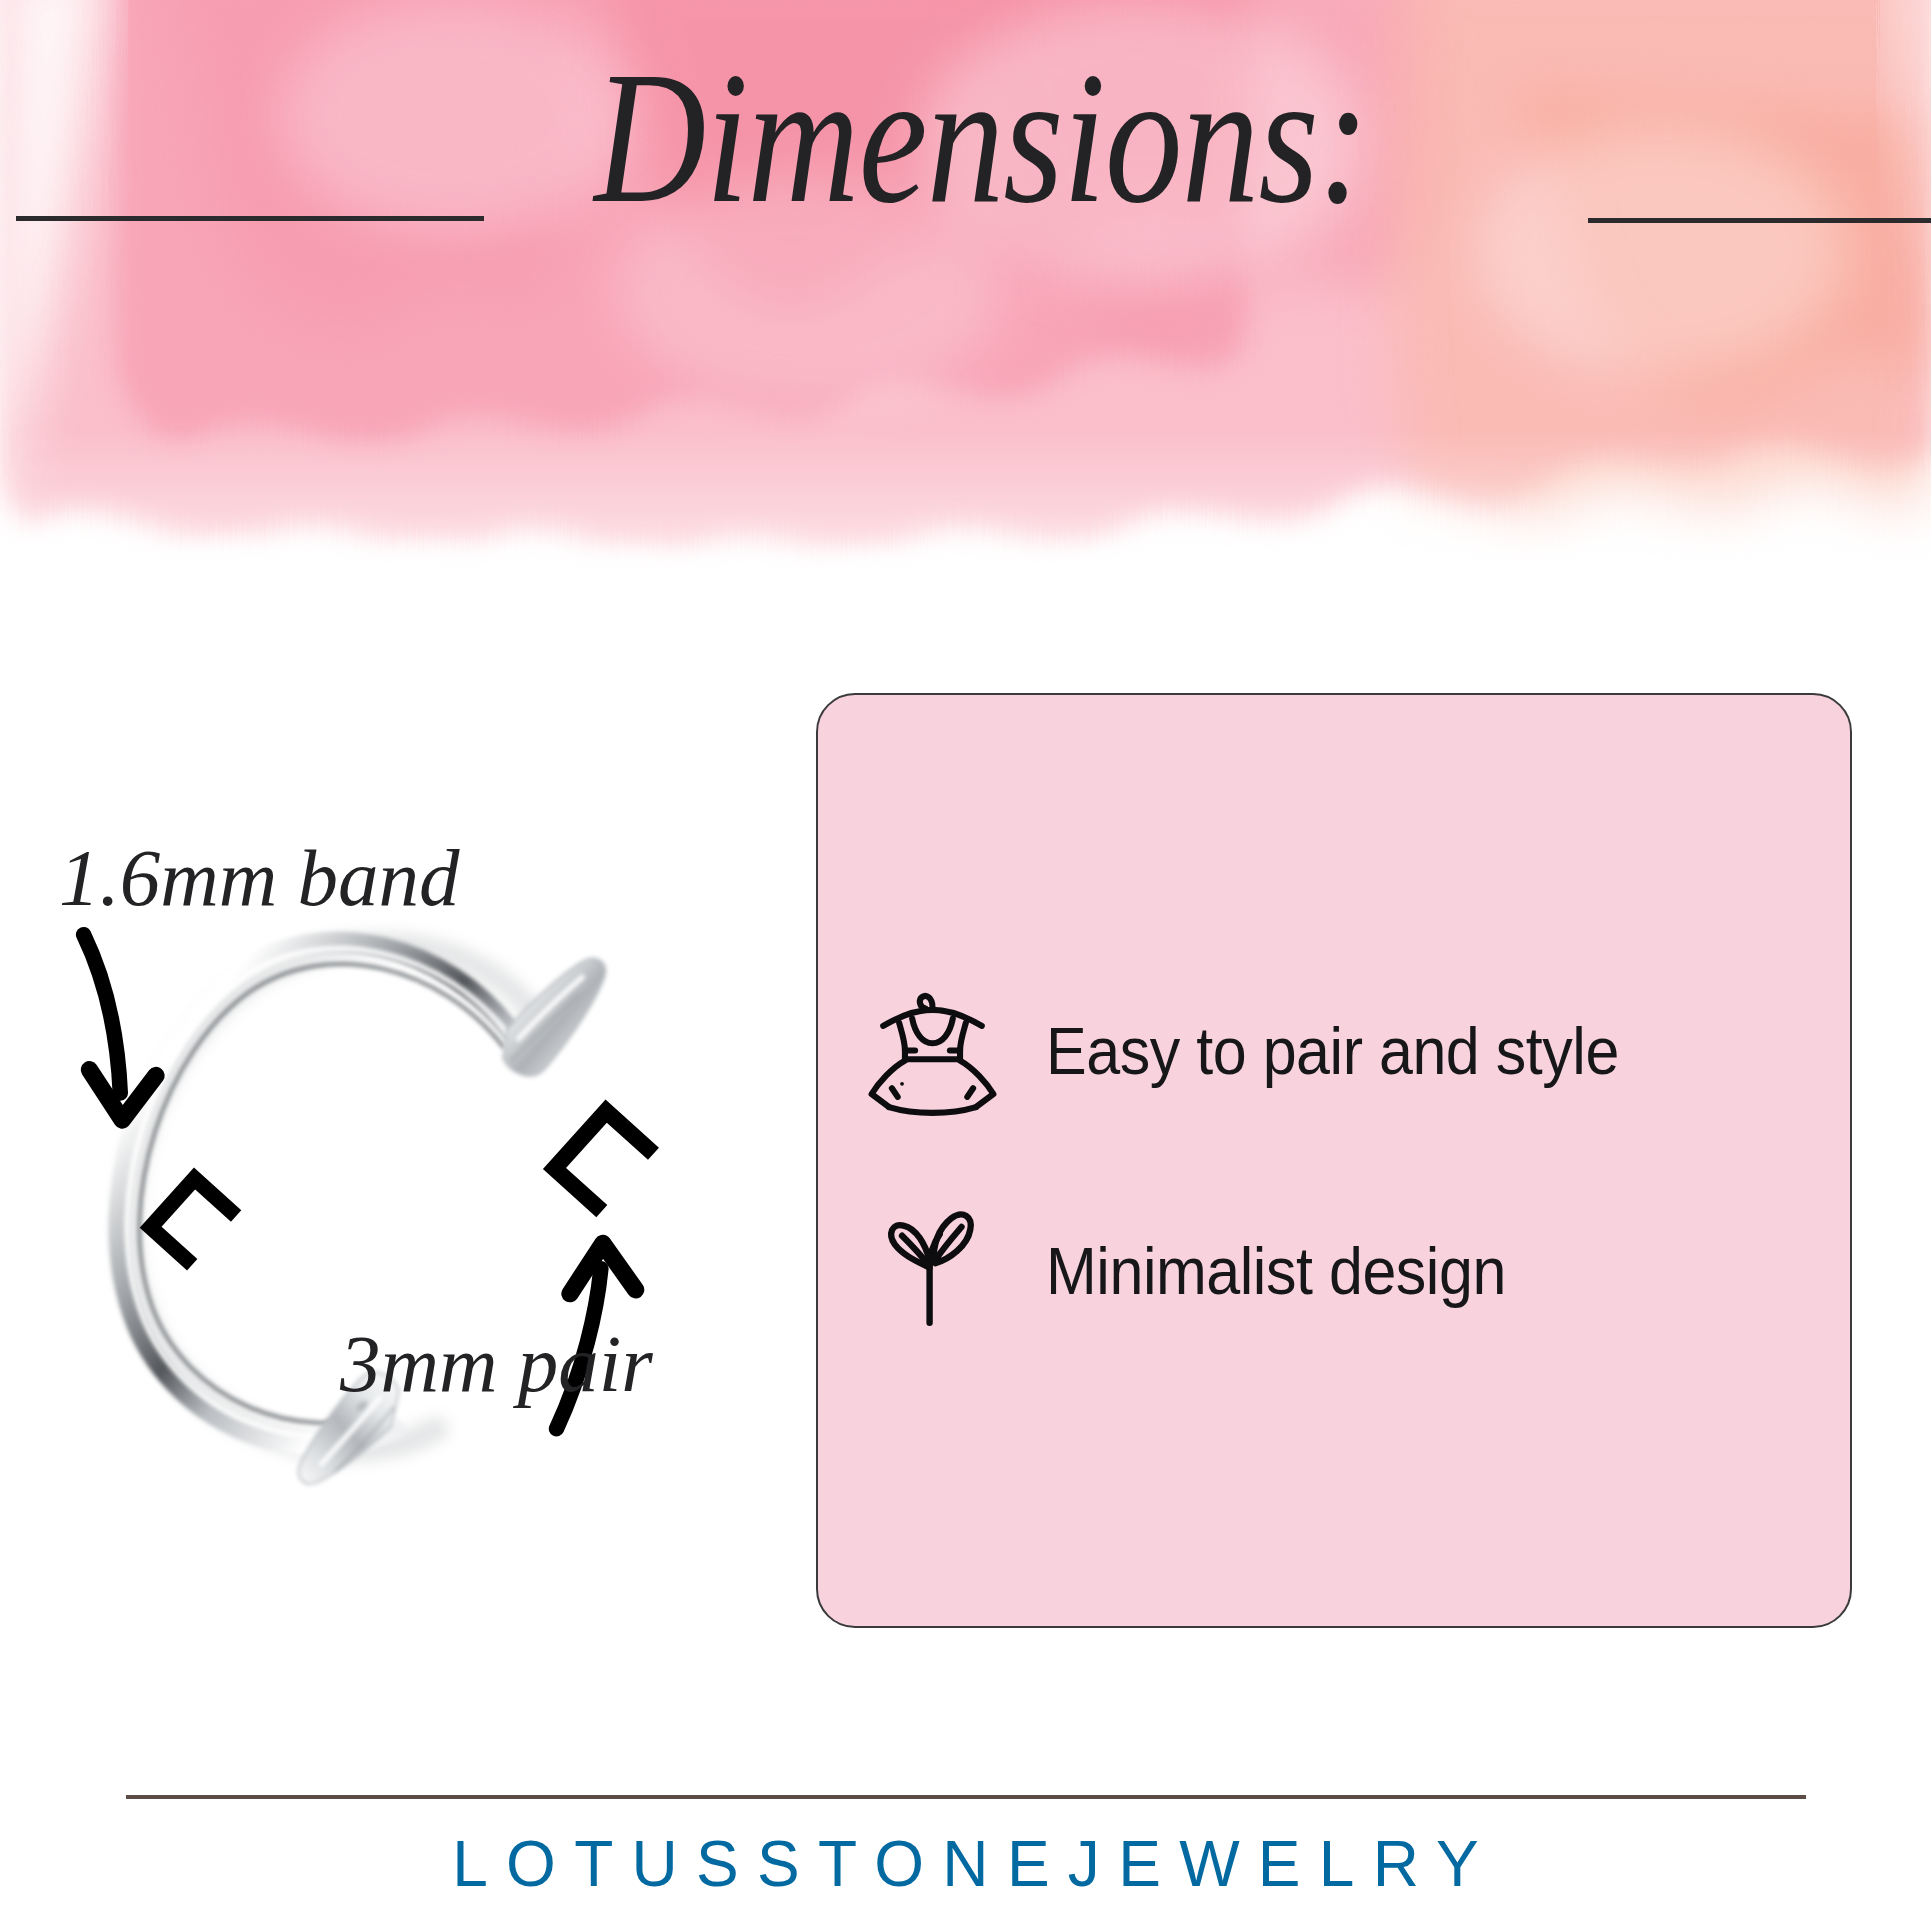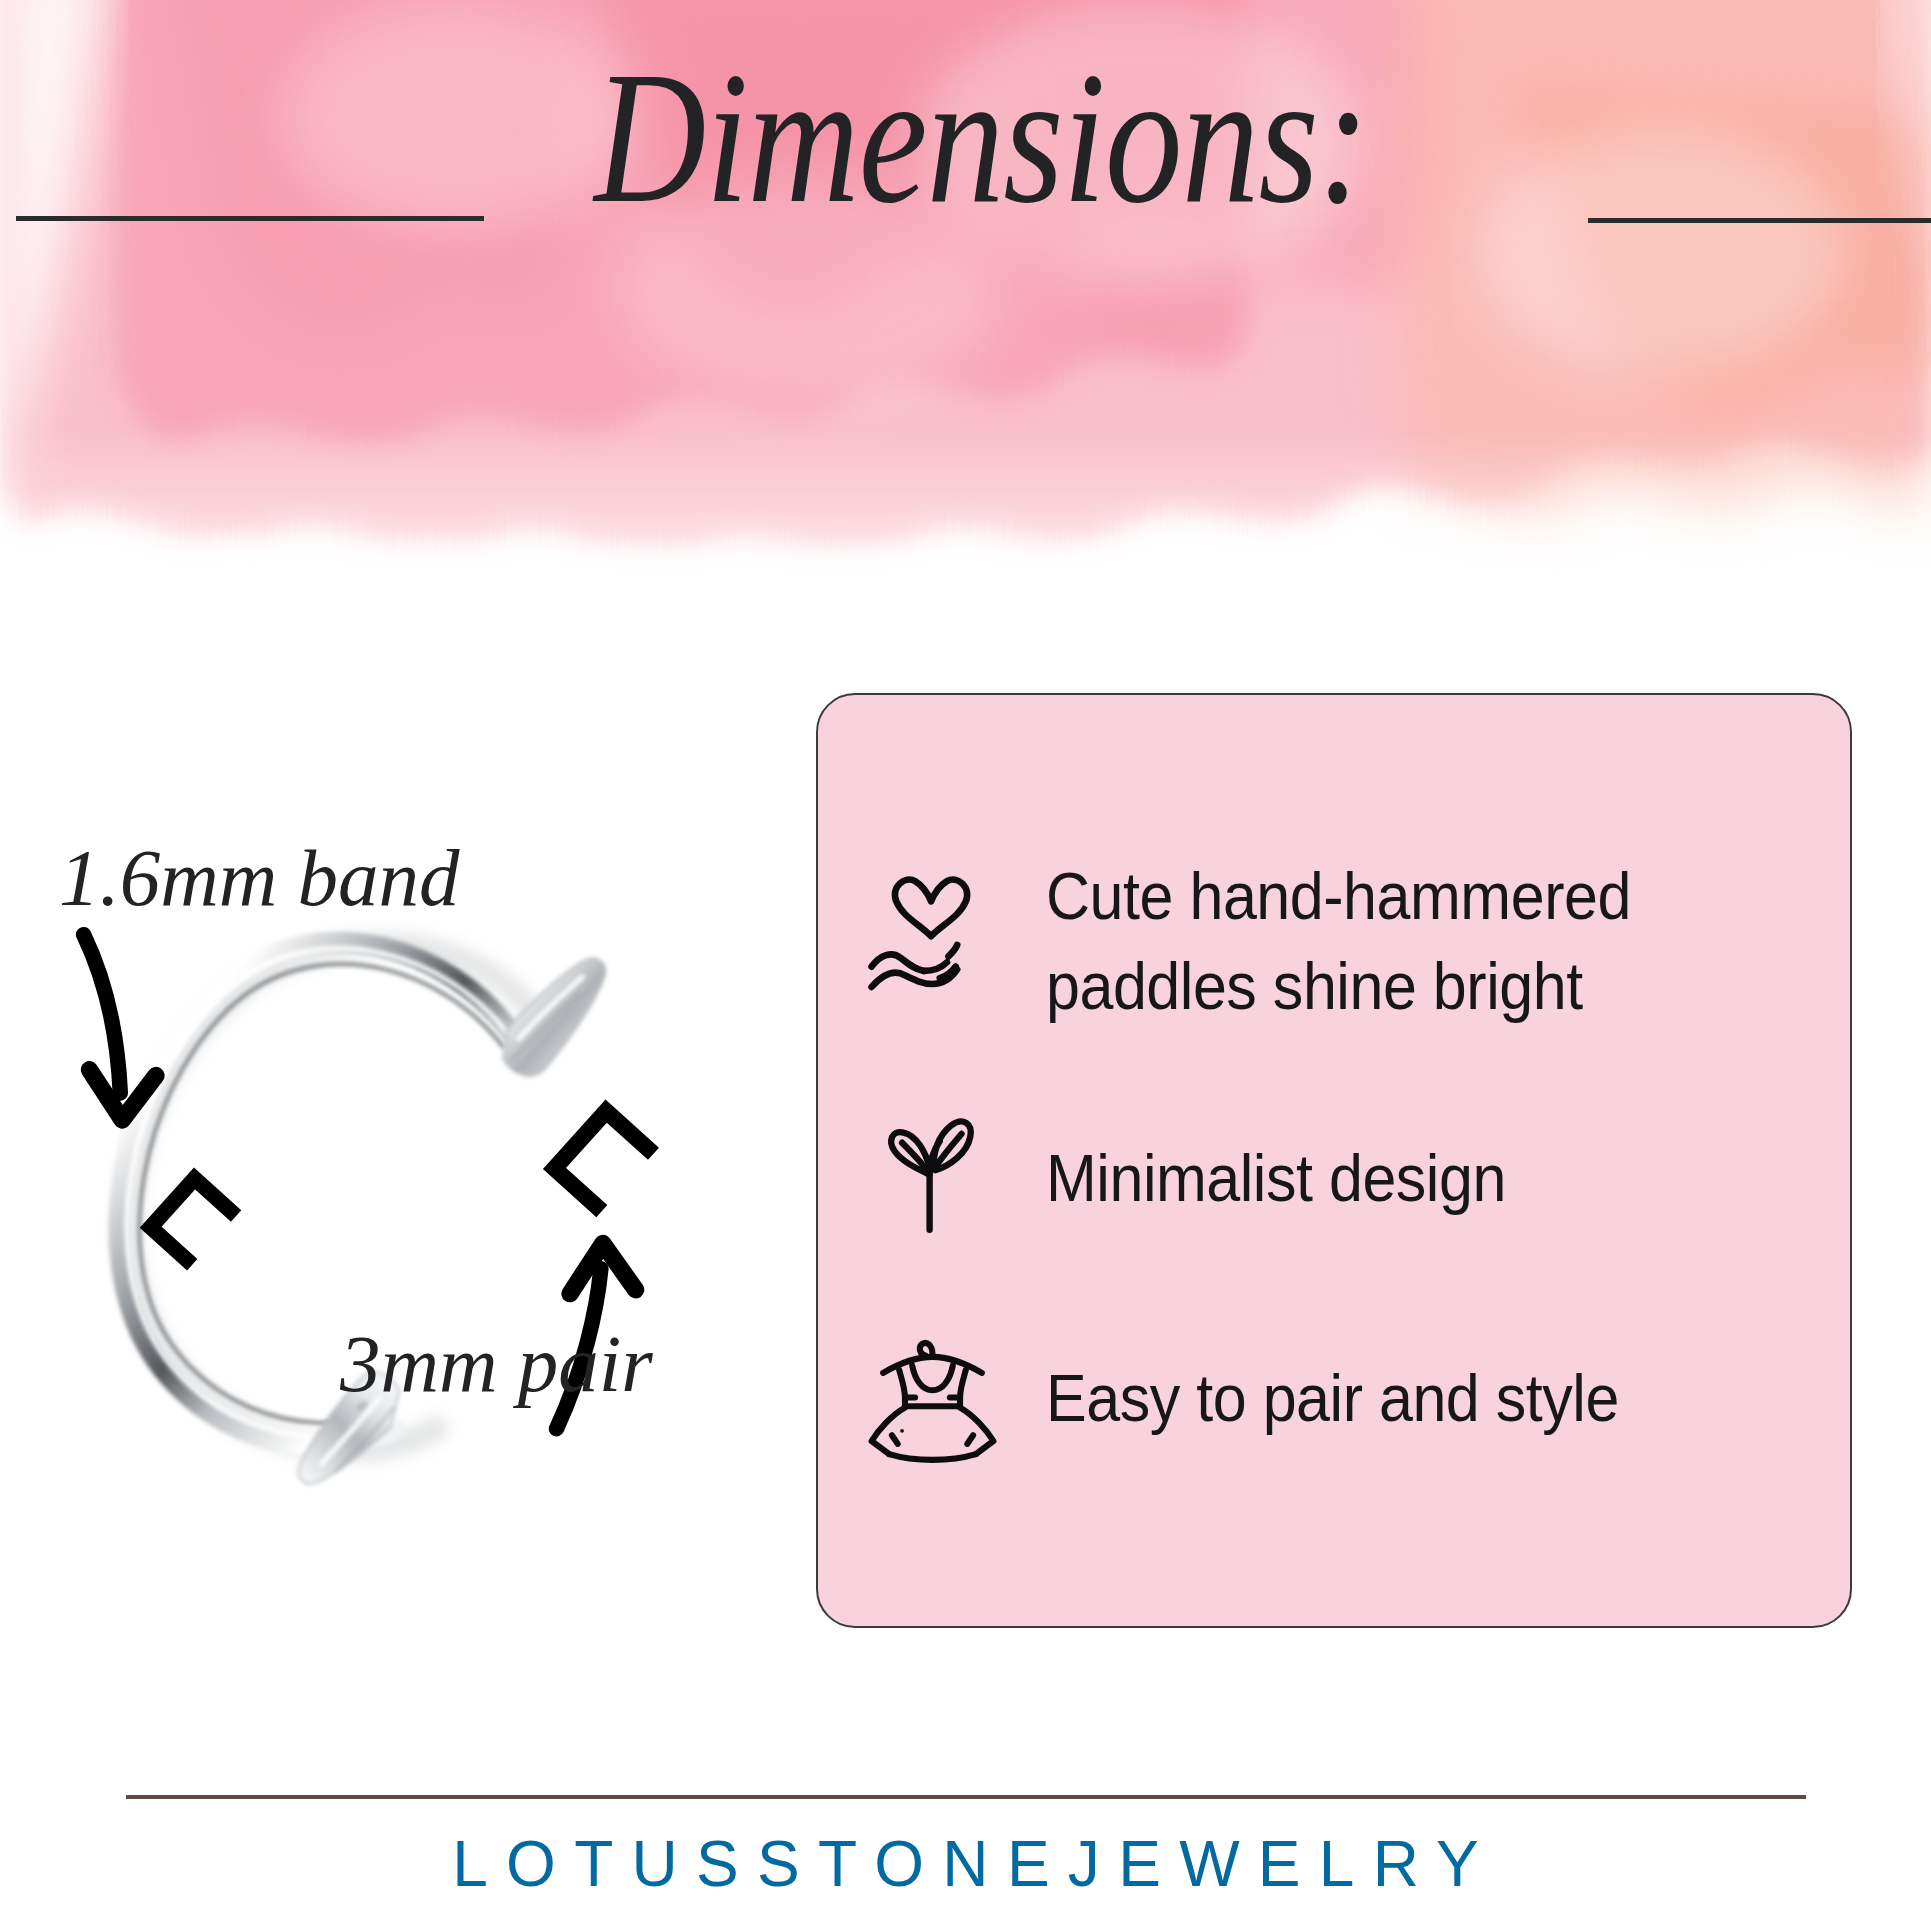--- a/index.html
+++ b/index.html
@@ -350,82 +350,66 @@
   </svg>
 
   <div id="label-band" class="dim-label">1.6mm band</div>
 </div>
 
 <div id="label-ends" class="dim-label">3mm pair</div>
 
 <div id="feature-card">
   <div id="feature-list">
 
+
     <div class="feature-row">
       <span class="feature-icon">
         <svg viewBox="0 0 100 100" width="145" height="145">
-          <g fill="none" stroke="#0d0d0f" stroke-width="4.6" stroke-linecap="round" stroke-linejoin="round">
-            <path d="M49,47 C41,39 29,33 25,23 C21,13 31,5 38,9 C43,12 47,18 49,23
-                     C51,18 55,12 60,9 C67,5 77,13 73,23 C69,33 57,39 49,47 Z"></path>
-            <path d="M8,68 C14,60 22,57 28,62 C33,66 38,70 44,71"></path>
-            <path d="M8,82 C16,73 24,70 31,74 C37,77 43,80 50,80 C57,80 63,76 67,70"></path>
-            <path d="M44,71 C50,71 56,69 60,65"></path>
-            <path d="M61,61 C64,58 66,56 67,53"></path>
-            <path d="M55,76 C59,75 63,72 66,68"></path>
+          <g fill="none" stroke="#0d0d0f" stroke-width="4.2" stroke-linecap="round" stroke-linejoin="round">
+
+            <path d="M50,20 C50,14 46,11 43,13 C40,15 41,20 45,21"></path>
+
+            <path d="M16,33 C28,26 40,22 50,22 C60,22 72,26 84,33"></path>
+
+            <path d="M27,31 C29,38 31,44 31,50 L31,56"></path>
+            <path d="M73,31 C71,38 69,44 69,50 L69,56"></path>
+
+            <path d="M36,28 C38,38 43,45 50,45 C57,45 62,38 64,28"></path>
+
+            <path d="M31,56 L69,56"></path>
+            <path d="M31,50 L38,50"></path>
+            <path d="M62,50 L69,50"></path>
+
+            <path d="M31,57 C22,62 13,72 8,80 L20,89"></path>
+            <path d="M69,57 C78,62 87,72 92,80 L80,89"></path>
+            <path d="M20,89 C30,92 40,93 50,93 C60,93 70,92 80,89"></path>
+            <path d="M22,76 L26,82"></path>
+            <path d="M78,76 L74,82"></path>
+            <circle cx="29" cy="73" r="1.3" fill="#0d0d0f" stroke="none"></circle>
           </g>
         </svg>
       </span>
-      <span class="feature-text">Cute hand-hammered paddles shine bright</span>
+      <span class="feature-text">Easy to pair and style</span>
     </div>
 
     <div class="feature-row">
       <span class="feature-icon">
         <svg viewBox="0 0 100 100" width="145" height="145">
           <g fill="none" stroke="#0d0d0f" stroke-width="4.4" stroke-linecap="round" stroke-linejoin="round">
             <path d="M48,86 L48,48 C48,40 50,32 55,25"></path>
             <path d="M48,48 C40,44 30,40 24,32 C19,25 22,17 30,19 C39,21 45,32 48,43 Z"></path>
             <path d="M29,26 C35,32 42,39 47,46"></path>
             <path d="M51,44 C50,33 54,21 63,14 C71,8 78,13 76,22 C74,33 62,42 52,45 Z"></path>
             <path d="M70,20 C64,27 57,35 52,43"></path>
           </g>
         </svg>
       </span>
       <span class="feature-text">Minimalist design</span>
     </div>
 
-    <div class="feature-row">
-      <span class="feature-icon">
-        <svg viewBox="0 0 100 100" width="145" height="145">
-          <g fill="none" stroke="#0d0d0f" stroke-width="4.2" stroke-linecap="round" stroke-linejoin="round">
-
-            <path d="M50,20 C50,14 46,11 43,13 C40,15 41,20 45,21"></path>
-
-            <path d="M16,33 C28,26 40,22 50,22 C60,22 72,26 84,33"></path>
-
-            <path d="M27,31 C29,38 31,44 31,50 L31,56"></path>
-            <path d="M73,31 C71,38 69,44 69,50 L69,56"></path>
-
-            <path d="M36,28 C38,38 43,45 50,45 C57,45 62,38 64,28"></path>
-
-            <path d="M31,56 L69,56"></path>
-            <path d="M31,50 L38,50"></path>
-            <path d="M62,50 L69,50"></path>
-
-            <path d="M31,57 C22,62 13,72 8,80 L20,89"></path>
-            <path d="M69,57 C78,62 87,72 92,80 L80,89"></path>
-            <path d="M20,89 C30,92 40,93 50,93 C60,93 70,92 80,89"></path>
-            <path d="M22,76 L26,82"></path>
-            <path d="M78,76 L74,82"></path>
-            <circle cx="29" cy="73" r="1.3" fill="#0d0d0f" stroke="none"></circle>
-          </g>
-        </svg>
-      </span>
-      <span class="feature-text">Easy to pair and style</span>
-    </div>
-
   </div>
 </div>
 
 <div id="footer">
   <div id="footer-rule"></div>
   <div id="brand-name">LOTUSSTONEJEWELRY</div>
 </div>
 
 
 </body></html>

